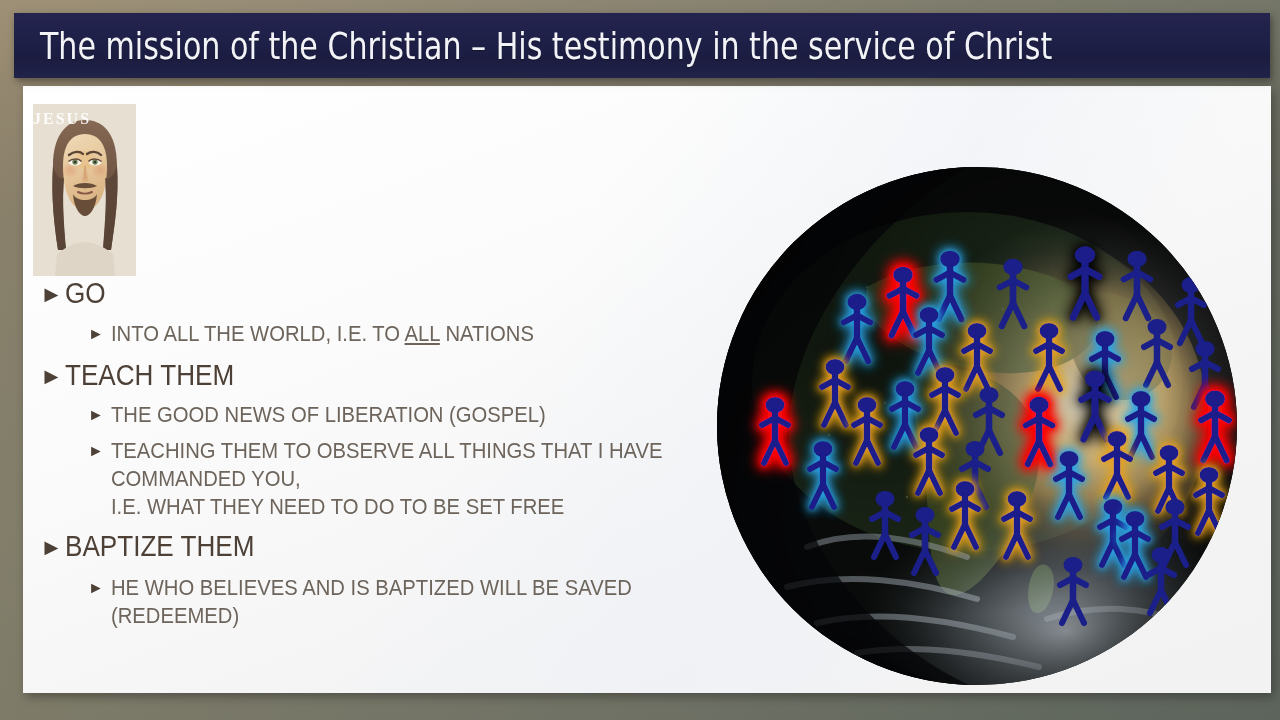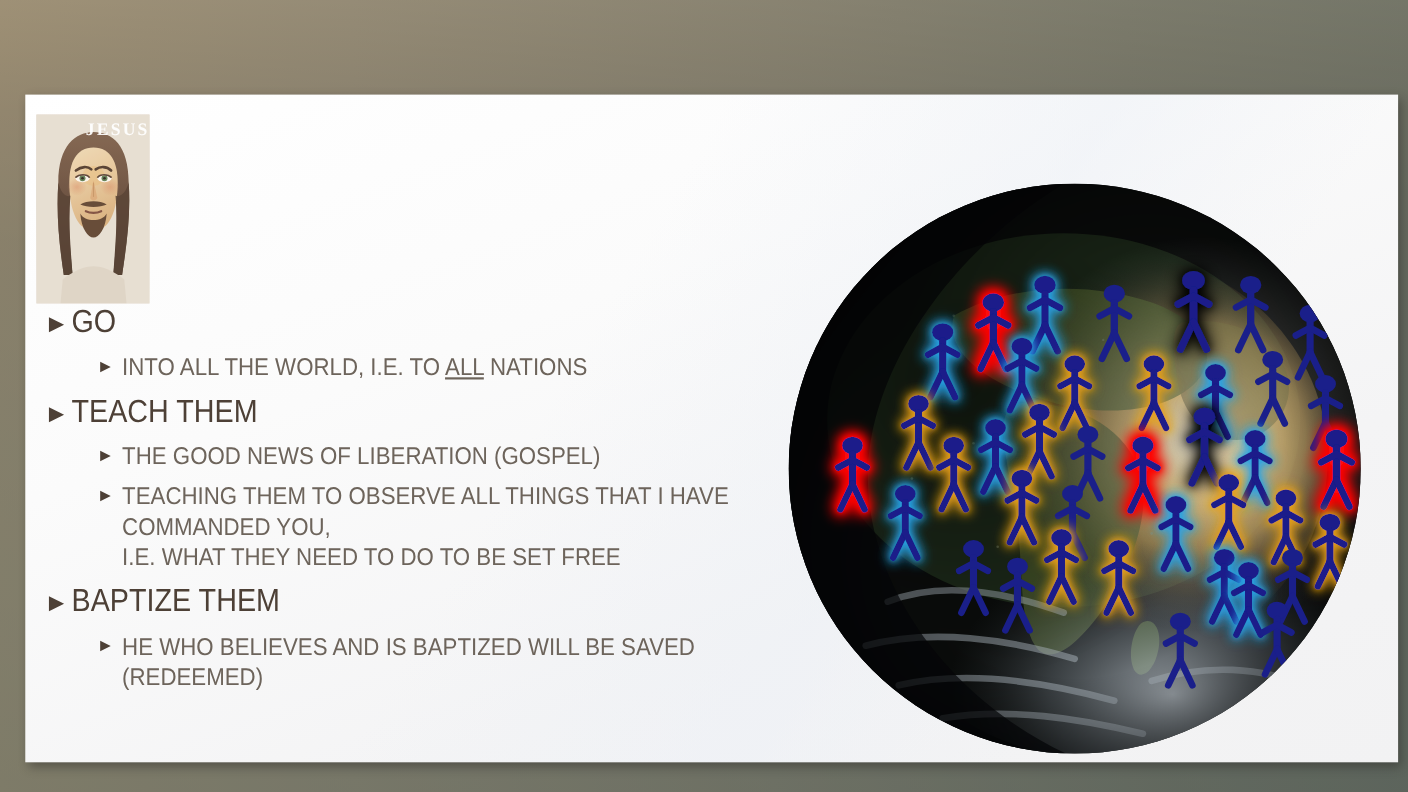--- a/index.html
+++ b/index.html
@@ -45,21 +45,21 @@
     text-shadow:0 1px 1px rgba(0,0,0,.35);
   }
 
   
   .jesus{
     position:absolute;left:33px;top:104px;width:103px;height:172px;
     background:linear-gradient(180deg,#e6dcd0 0%,#ded3c6 40%,#e9e2d8 100%);
     overflow:hidden;
   }
   .jesus-label{
-    position:absolute;top:6px;left:0;right:0;text-align:right;
+    position:absolute;top:6px;left:0;right:0;text-align:left;
     color:#ffffff;font-size:16px;letter-spacing:2px;font-weight:700;
     font-variant:small-caps;text-transform:uppercase;
     font-family:"Liberation Serif",serif;
     opacity:.92;z-index:4;
   }
   .jesus-art{position:absolute;inset:0;}
 
   
   .content{position:absolute;left:0;top:0;width:760px;}
 
@@ -108,20 +108,23 @@
 </style>
 </head>
 <body>
 
 <div class="stage">
 
   <div class="slide">
     <div class="slide-sheen"></div>
   </div>
 
+  <div class="titlebar">
+    <div class="title">The mission of the Christian – His testimony in the service of Christ</div>
+  </div>
 
   <div class="jesus">
     <div class="jesus-label">JESUS</div>
     <svg class="jesus-art" viewBox="0 0 103 172" preserveAspectRatio="none">
       <defs>
         <linearGradient id="hairG" x1="0" y1="0" x2="0" y2="1">
           <stat></stat>
           <stop offset="0%" stop-color="#7a5a44"></stop>
           <stop offset="55%" stop-color="#5d4030"></stop>
           <stop offset="100%" stop-color="#3e2a1f"></stop>

